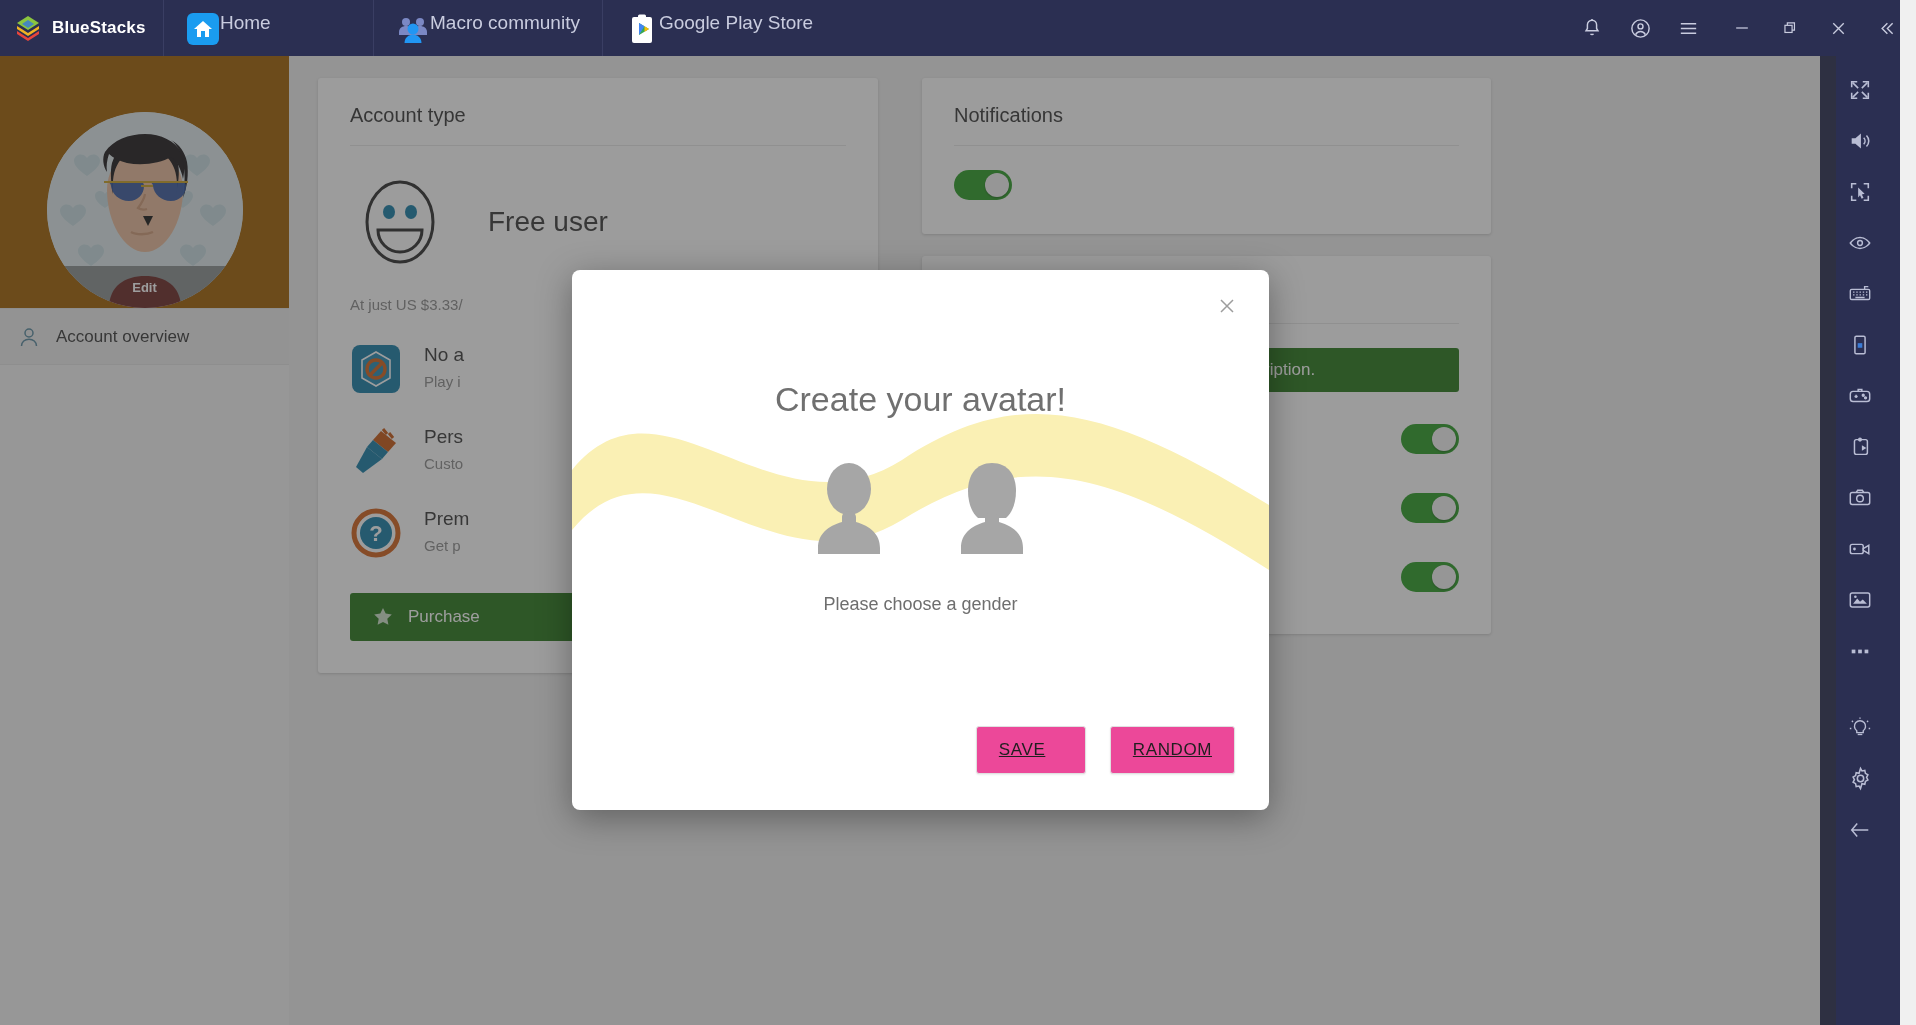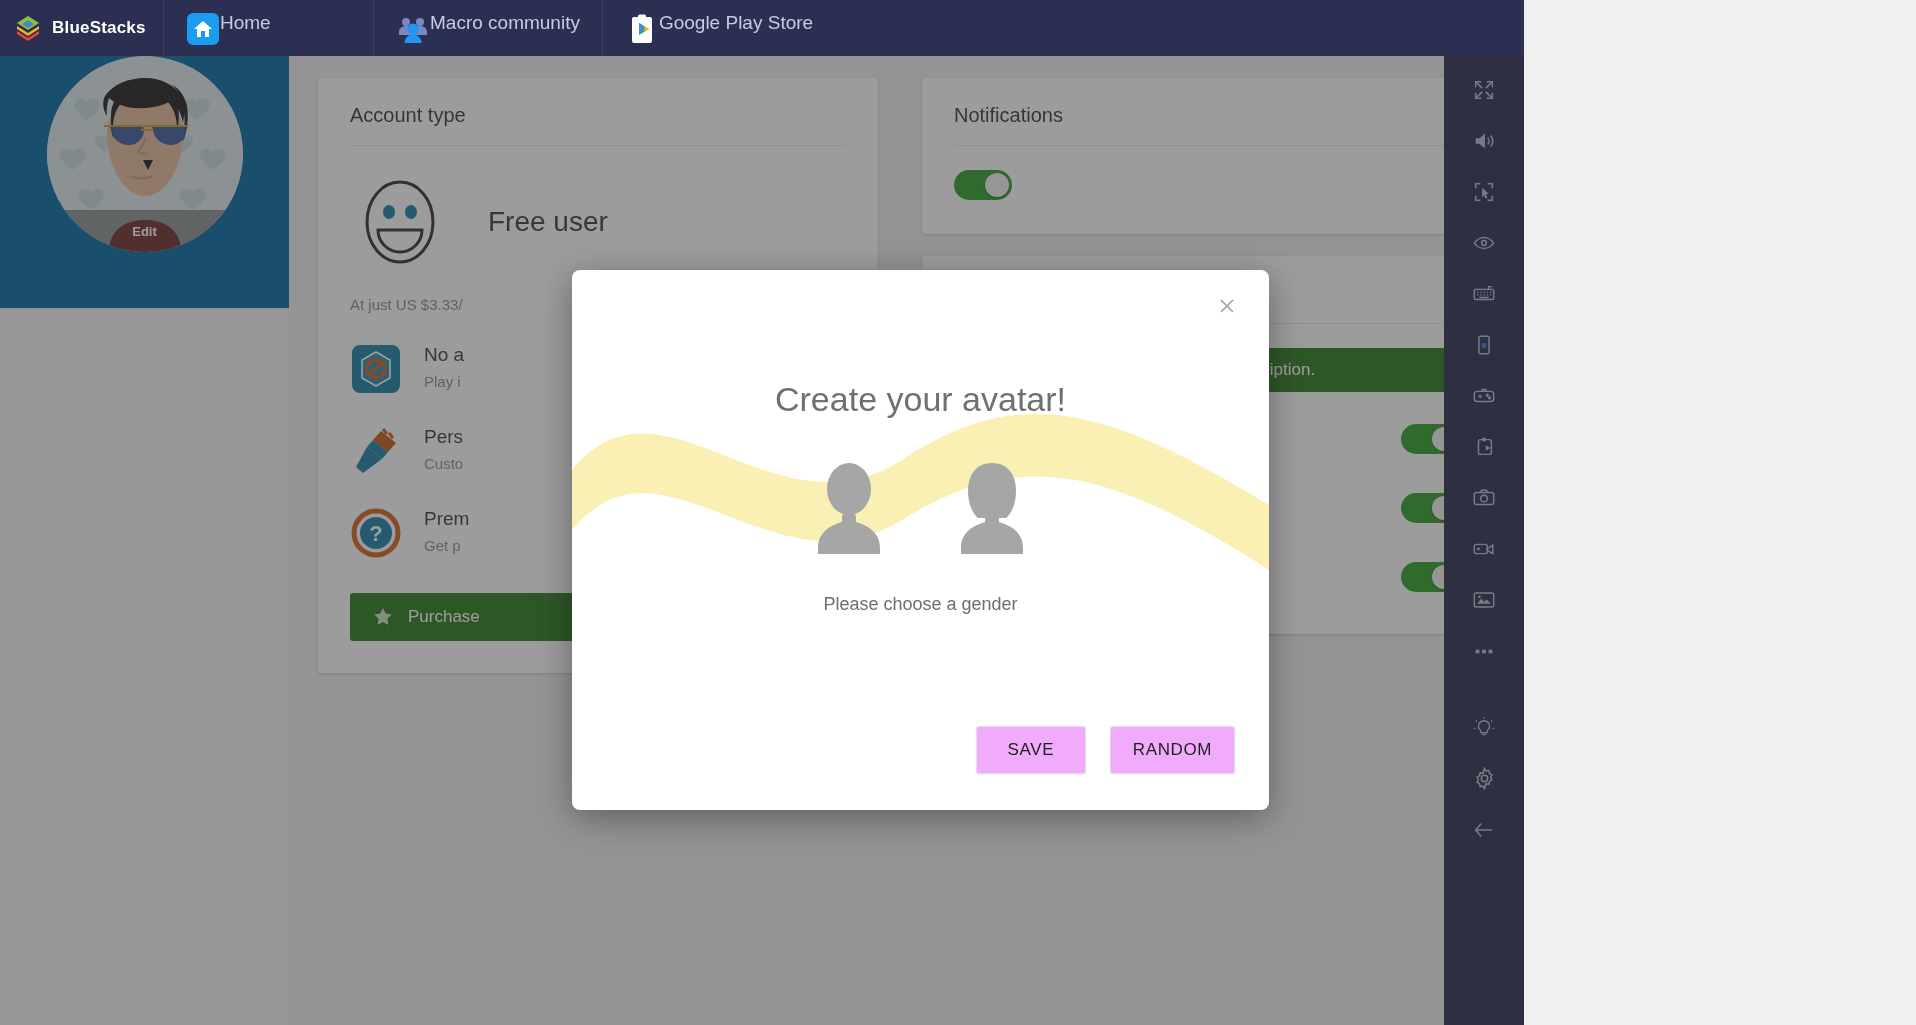--- a/index.html
+++ b/index.html
@@ -2,21 +2,21 @@
 <html><head>
 <meta charset="utf-8">
 <style>
   html,body{margin:0;padding:0;}
   body{
     width:1916px;height:1025px;overflow:hidden;
     font-family:"Liberation Sans", sans-serif;
     background:#f0f0f0;
     -webkit-font-smoothing:antialiased;
   }
-  .app{position:relative;width:1524px;height:1025px;overflow:hidden;background:#e9e9e9;}
+  .app{position:relative;width:1900px;height:1025px;overflow:hidden;background:#e9e9e9;}
 
   
   .titlebar{
     position:absolute;top:0;left:0;width:1916px;height:56px;
     background:#2b2f52;display:flex;align-items:stretch;z-index:40;
   }
   .brand{
     width:163px;display:flex;align-items:center;gap:10px;padding-left:14px;
     box-sizing:border-box;
   }
@@ -53,22 +53,22 @@
     color:#b9bdd4;
   }
   .tool.gap-top{margin-top:26px;}
 
   
   .sidebar{
     position:absolute;top:56px;left:0;width:289px;height:969px;
     background:#f4f4f4;z-index:10;
   }
   .avatar-panel{
-    height:253px;width:289px;background:#0369a1;
-    display:flex;align-items:flex-start;justify-content:center;
+    height:253px;width:289px;background:#a16207;
+    display:flex;align-items:flex-end;justify-content:center;
     border-bottom:1px solid #e2e2e2;box-sizing:border-box;
   }
   .avatar-wrap{position:relative;width:196px;height:196px;border-radius:50%;overflow:hidden;
     background:#dfe8ea;}
   .edit-strip{
     position:absolute;left:0;bottom:0;width:100%;height:42px;
     background:rgba(40,40,40,.45);color:#fff;font-size:13px;font-weight:bold;
     display:flex;align-items:center;justify-content:center;
   }
   .nav-item{
@@ -152,24 +152,25 @@
   }
   .modal-body{position:relative;z-index:2;text-align:center;padding-top:110px;}
   .modal-title{font-size:34px;color:#707070;font-weight:normal;}
   .gender-row{display:flex;justify-content:center;gap:58px;margin-top:40px;}
   .gender{width:85px;height:95px;}
   .modal-hint{font-size:18px;color:#6e6e6e;margin-top:40px;}
   .modal-actions{
     position:absolute;right:34px;bottom:36px;display:flex;gap:24px;z-index:3;
   }
   .mbtn{
-    min-width:110px;height:48px;border:1px solid #e0e0e0;background:#f0abfc;
-    border-radius:3px;display:flex;align-items:center;justify-content:center;
+    min-width:110px;height:48px;border:1px solid #e0e0e0;background:#ec4899;
+    border-radius:3px;display:flex;align-items:center;
     font-size:17px;color:#1f1f1f;letter-spacing:.6px;padding:0 22px;box-sizing:border-box;
     box-shadow:0 1px 2px rgba(0,0,0,.08);
+    text-decoration:underline;
   }
 </style>
 </head>
 <body>
 
 <div class="app">
 
   <div class="titlebar">
 
     <div class="brand">
@@ -302,20 +303,29 @@
             <path d="M102 70h34c2 0 3 2 3 4 0 8-6 15-15 15-10 0-17-7-18-15-0-2 -2-4 -4-4z" fill="#2f55a0" opacity=".92"></path>
             <path d="M57 70h84M94 74h12" stroke="#c9a227" stroke-width="2.2" fill="none"></path>
           </g>
         </svg>
         <div class="edit-strip">
           <span>Edit</span>
         </div>
       </div>
     </div>
 
+    <div class="nav-item">
+      <span class="nav-icon">
+        <svg viewBox="0 0 22 22" width="22" height="22" fill="none" stroke="currentColor" stroke-width="1.5">
+          <circle cx="11" cy="7" r="4"></circle>
+          <path d="M3.5 20c0-4.2 3.4-6.8 7.5-6.8s7.5 2.6 7.5 6.8"></path>
+        </svg>
+      </span>
+      <span class="nav-label">Account overview</span>
+    </div>
   </div>
 
   <div class="content">
     <div class="content-inner">
 
       <div class="card col-left">
         <div class="card-title">Account type</div>
         <div class="card-rule"></div>
 
         <div class="acct-row">

